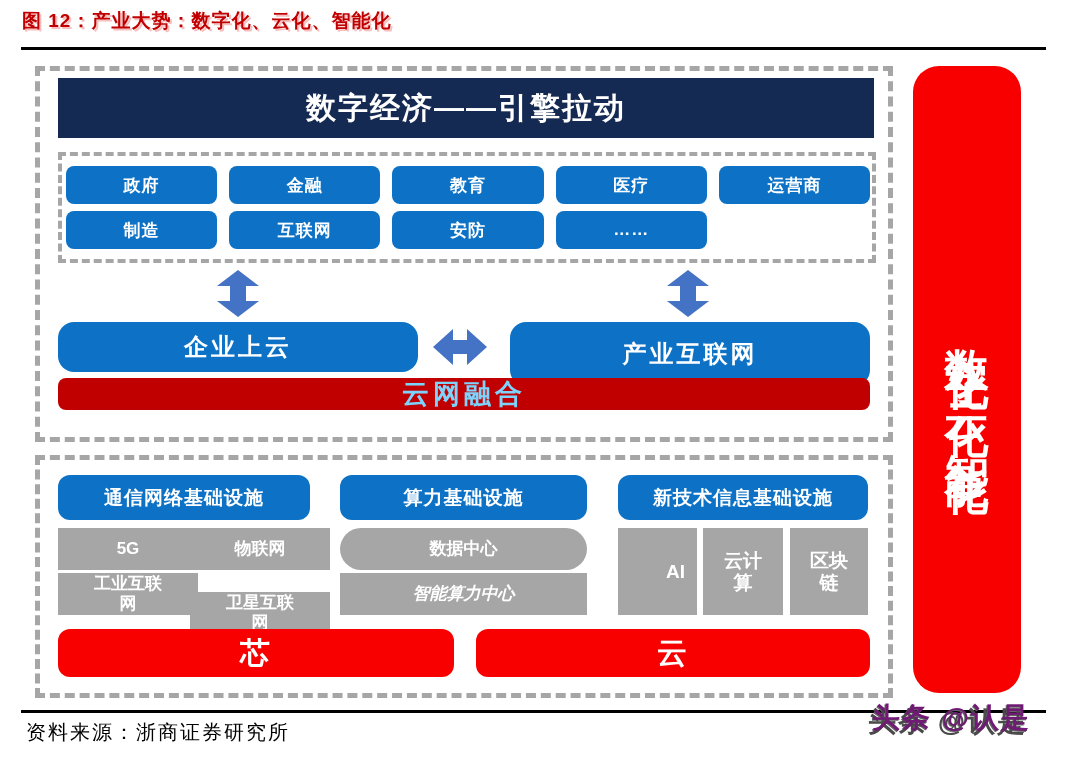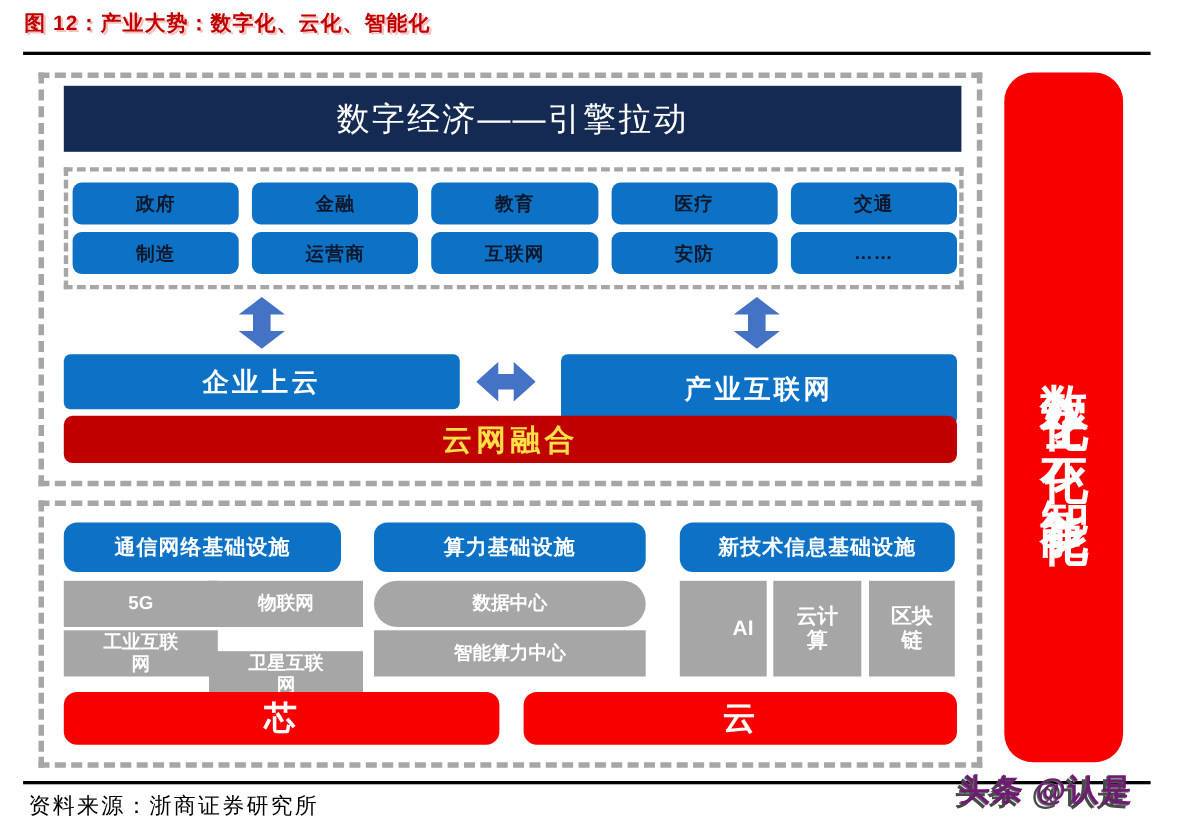--- a/index.html
+++ b/index.html
@@ -14,34 +14,34 @@
   .black-rule{background:#000;height:3px;left:21px;width:1025px;}
 
   
   .dash-outer{border:5px dashed #a6a6a6;}
   .dash-inner{border:4px dashed #a6a6a6;}
   #upper-frame{left:35px;top:66px;width:858px;height:376px;}
   #inner-frame{left:58px;top:152px;width:818px;height:111px;}
   #lower-frame{left:35px;top:455px;width:858px;height:243px;}
 
   #engine-header{left:58px;top:78px;width:816px;height:60px;background:#152a52;
-                 color:#fff;font-size:30px;font-weight:normal;letter-spacing:2px;}
+                 color:#fff;font-size:30px;font-weight:bold;letter-spacing:2px;}
 
   #industry-grid{left:66px;top:166px;width:804px;height:83px;display:grid;
                  grid-template-columns:repeat(5,1fr);column-gap:12px;row-gap:7px;}
-  .industry-btn{background:#0d72c5;border-radius:8px;color:#0f172a;font-weight:bold;
+  .industry-btn{background:#0d72c5;border-radius:8px;color:#ffffff;font-weight:bold;
                 font-size:17px;display:flex;align-items:center;justify-content:center;
                 letter-spacing:1px;}
 
-  .box-blue-lg{background:#0d72c5;border-radius:6px;color:#fff;font-weight:bold;
+  .box-blue-lg{background:#0d72c5;border-radius:16px;color:#fff;font-weight:bold;
                font-size:24px;letter-spacing:3px;}
   #ent-cloud{left:58px;top:322px;width:360px;height:50px;}
   #ind-internet{left:510px;top:322px;width:360px;height:64px;}
-  #fusion{left:58px;top:378px;width:812px;height:43px;background:#c00000;
-          border-radius:8px;color:#fde047;font-weight:bold;font-size:27px;letter-spacing:4px;}
+  #fusion{left:58px;top:378px;width:812px;height:32px;background:#c00000;
+          border-radius:8px;color:#7dd3fc;font-weight:bold;font-size:27px;letter-spacing:4px;}
 
   .infra-header{background:#0d72c5;border-radius:12px;color:#fff;font-weight:bold;
                 font-size:19px;height:45px;top:475px;letter-spacing:1px;}
   #infra-h1{left:58px;width:252px;}
   #infra-h2{left:340px;width:247px;}
   #infra-h3{left:618px;width:250px;}
 
   .grey-cell{background:#a6a6a6;color:#fff;font-weight:bold;font-size:17px;
              line-height:1.15;}
   .cell-sm{width:140px;height:42px;}
@@ -77,23 +77,22 @@
 
 <div class="abs flexc" id="engine-header">数字经济——引擎拉动</div>
 
 <div class="abs dash-inner" id="inner-frame"></div>
 
 <div class="abs" id="industry-grid">
   <div class="industry-btn">政府</div>
   <div class="industry-btn">金融</div>
   <div class="industry-btn">教育</div>
   <div class="industry-btn">医疗</div>
-  <div class="industry-btn">交通</div>
+  <div class="industry-btn">运营商</div>
   <div class="industry-btn">制造</div>
-  <div class="industry-btn">运营商</div>
   <div class="industry-btn">互联网</div>
   <div class="industry-btn">安防</div>
   <div class="industry-btn">……</div>
 </div>
 
 <svg class="arrow-svg" style="left:217px;top:270px;" width="42" height="47" viewBox="0 0 42 47">
   <path d="M21 0 L42 16 H29 V31 H42 L21 47 L0 31 H13 V16 H0 Z" fill="#4472c4"></path>
 </svg>
 <svg class="arrow-svg" style="left:667px;top:270px;" width="42" height="47" viewBox="0 0 42 47">
   <path d="M21 0 L42 16 H29 V31 H42 L21 47 L0 31 H13 V16 H0 Z" fill="#4472c4"></path>
@@ -122,21 +121,21 @@
   <span class="wrap76">物联网</span>
 </div>
 <div class="abs flexc grey-cell cell-sm" style="left:58px;top:573px;">
   <span class="wrap76">工业互联网</span>
 </div>
 <div class="abs flexc grey-cell cell-sm" style="left:190px;top:592px;">
   <span class="wrap76">卫星互联网</span>
 </div>
 
 <div class="abs flexc grey-cell" style="left:340px;top:528px;width:247px;height:42px;border-radius:21px;">数据中心</div>
-<div class="abs flexc grey-cell" style="left:340px;top:573px;width:247px;height:42px;">智能算力中心</div>
+<div class="abs flexc grey-cell" style="left:340px;top:573px;width:247px;height:42px;font-style:italic;">智能算力中心</div>
 
 <div class="abs flexc grey-cell sq" style="left:618px;top:528px;padding-left:36px;">
   <span class="wrap44">AI</span>
 </div>
 <div class="abs flexc grey-cell sq" style="left:703px;top:528px;width:80px;">
   <span class="wrap44">云计算</span>
 </div>
 <div class="abs flexc grey-cell sq" style="left:790px;top:528px;width:78px;">
   <span class="wrap44">区块链</span>
 </div>

